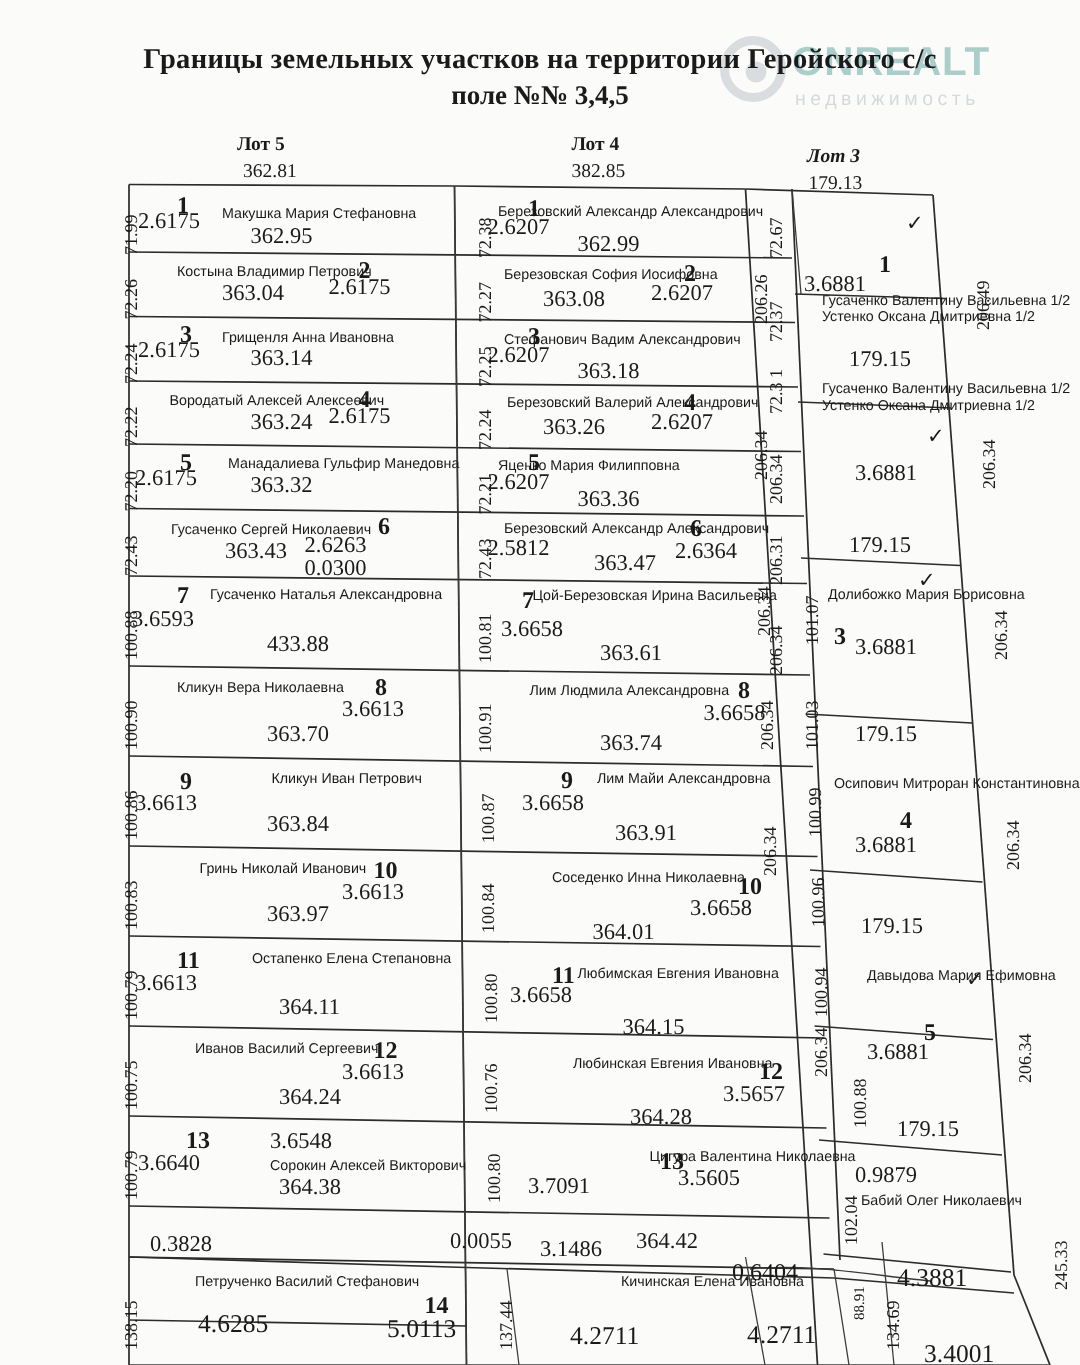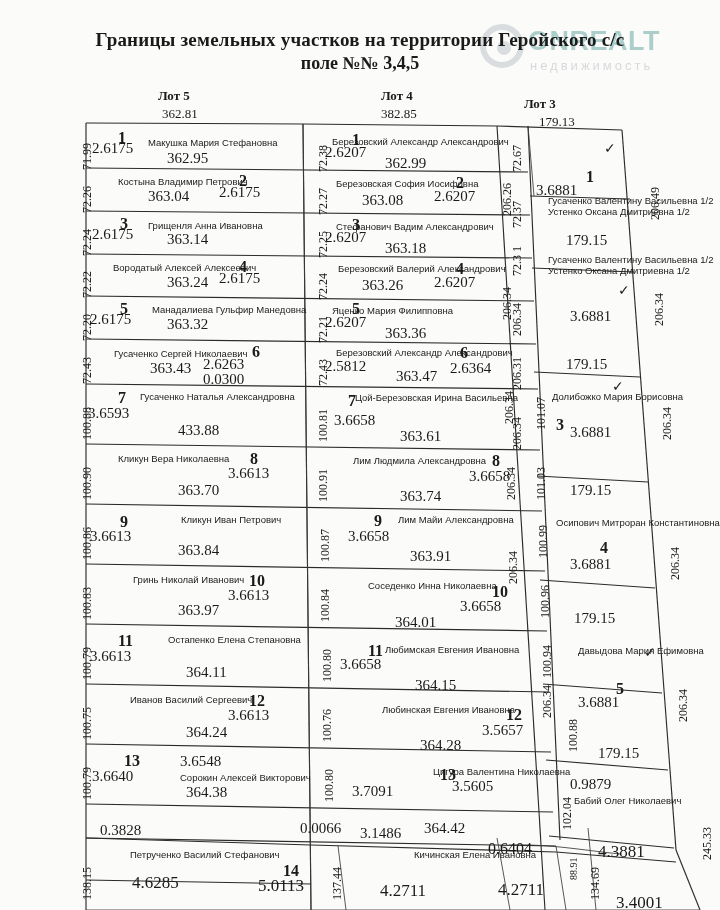--- a/index.html
+++ b/index.html
@@ -78,21 +78,21 @@
 
   <div class="title-block">
     <div class="title-line1">Границы земельных участков на территории Геройского с/с</div>
     <div class="title-line2">поле №№ 3,4,5</div>
   </div>
 
   <div class="lot-label" style="left:158px;top:88px;">Лот  5</div>
   <div class="lot-total" style="left:162px;top:106px;">362.81</div>
   <div class="lot-label" style="left:381px;top:88px;">Лот  4</div>
   <div class="lot-total" style="left:381px;top:106px;">382.85</div>
-  <div class="lot-label" style="left:524px;top:96px;">Лот  3</div>
+  <div class="lot-label" style="left:538px;top:96px;font-style:italic;">Лот  3</div>
   <div class="lot-total" style="left:539px;top:114px;">179.13</div>
 
   <svg id="plan" viewBox="0 0 720 910">
 
     <line x1="86" y1="123" x2="86" y2="910"></line>
 
     <line x1="303" y1="124" x2="311" y2="910"></line>
     <line x1="497" y1="126" x2="545" y2="910"></line>
     <line x1="528" y1="126" x2="560" y2="840"></line>
 
@@ -306,21 +306,21 @@
   <div class="lbl area" style="left:482px;top:722px;">3.5657</div>
   <div class="lbl name" style="left:382px;top:704px;">Любинская Евгения Ивановна</div>
   <div class="lbl area" style="left:420px;top:737px;">364.28</div>
 
   <div class="lbl idx" style="left:440px;top:766px;">13</div>
   <div class="lbl name" style="left:396px;top:766px;margin-left:37px;">Цигура Валентина Николаевна</div>
   <div class="lbl area" style="left:352px;top:783px;">3.7091</div>
   <div class="lbl area" style="left:452px;top:778px;">3.5605</div>
   <div class="lbl area" style="left:424px;top:820px;">364.42</div>
 
-  <div class="lbl area" style="left:300px;top:820px;">0.0066</div>
+  <div class="lbl area" style="left:300px;top:820px;">0.0055</div>
   <div class="lbl area" style="left:360px;top:825px;">3.1486</div>
   <div class="lbl name" style="left:388px;top:849px;margin-left:26px;">Кичинская Елена Ивановна</div>
   <div class="lbl area" style="left:380px;top:881px;font-size:17px;">4.2711</div>
 
   <div class="lbl side vert" style="left:510px;top:172px;transform:rotate(-90deg);">72.67</div>
   <div class="lbl side vert" style="left:510px;top:228px;transform:rotate(-90deg);">72.37</div>
   <div class="lbl side vert" style="left:510px;top:276px;transform:rotate(-90deg);">72.3 1</div>
   <div class="lbl side vert" style="left:510px;top:336px;transform:rotate(-90deg);">206.34</div>
   <div class="lbl side vert" style="left:510px;top:390px;transform:rotate(-90deg);">206.31</div>
   <div class="lbl side vert" style="left:510px;top:450px;transform:rotate(-90deg);">206.34</div>

